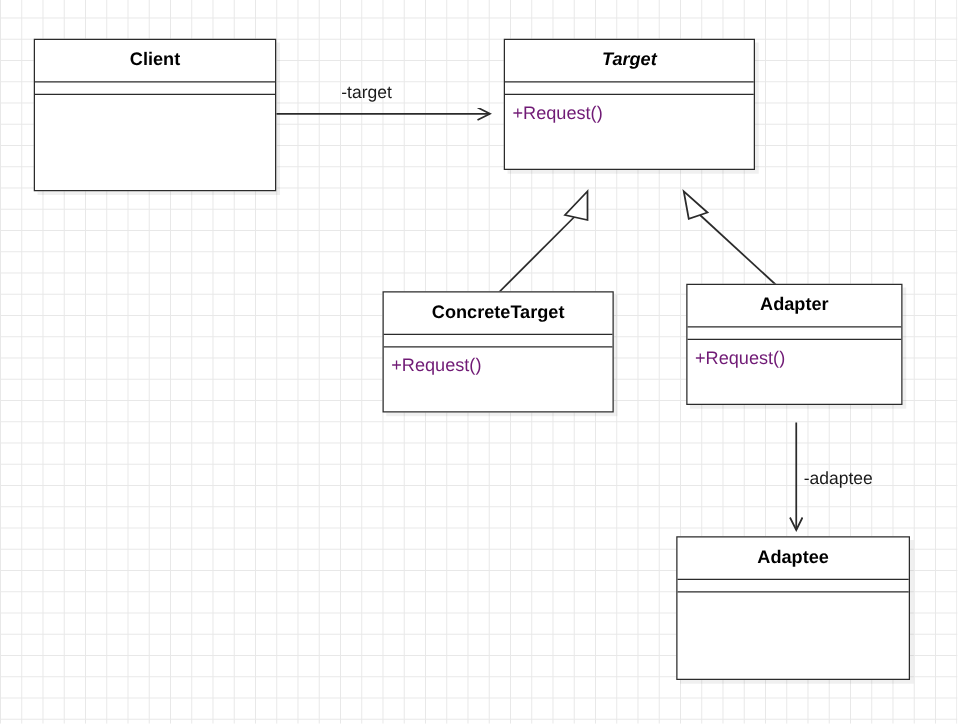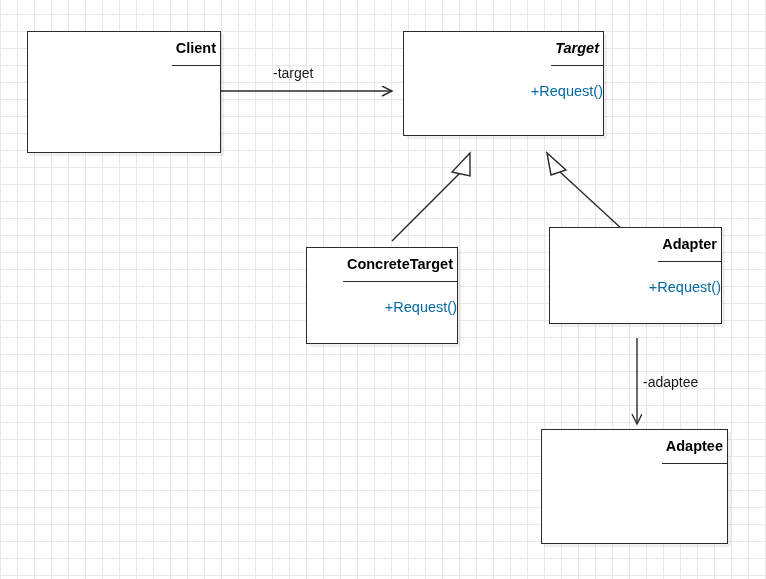--- a/index.html
+++ b/index.html
@@ -30,21 +30,20 @@
     pointer-events: none;
   }
   .uml-class {
     position: absolute;
     background: #ffffff;
     border: 1.6px solid #2b2b2b;
     box-sizing: border-box;
     box-shadow: 3px 3px 0 rgba(0,0,0,0.06);
     display: flex;
     flex-direction: column;
-    align-items: flex-end;
   }
   .uml-name {
     flex: 0 0 auto;
     text-align: center;
     font-size: 14.5px;
     font-weight: bold;
     color: #000000;
     border-bottom: 1.6px solid #2b2b2b;
     line-height: 1;
     padding: 9px 4px 9px 4px;
@@ -55,21 +54,21 @@
   }
   .uml-attrs {
     flex: 0 0 auto;
     height: 10px;
     border-bottom: 1.6px solid #2b2b2b;
     box-sizing: border-box;
   }
   .uml-ops {
     flex: 1 1 auto;
     font-size: 14.5px;
-    color: #0369a1;
+    color: #701a75;
     padding: 6px 0 0 6px;
     box-sizing: border-box;
     line-height: 1.35;
   }
   .op-item { white-space: nowrap; }
 
   .edge-label {
     position: absolute;
     font-size: 14px;
     color: #1a1a1a;
@@ -115,21 +114,21 @@
   </div>
 
   <div class="uml-class" style="left:403px; top:31px; width:201px; height:105px;">
     <div class="uml-name abstract">Target</div>
     <div class="uml-attrs"></div>
     <div class="uml-ops">
       <div class="op-item">+Request()</div>
     </div>
   </div>
 
-  <div class="uml-class" style="left:306px; top:247px; width:152px; height:97px;padding-left:31px;">
+  <div class="uml-class" style="left:306px; top:233px; width:185px; height:97px;">
     <div class="uml-name">ConcreteTarget</div>
     <div class="uml-attrs"></div>
     <div class="uml-ops">
       <div class="op-item">+Request()</div>
     </div>
   </div>
 
   <div class="uml-class" style="left:549px; top:227px; width:173px; height:97px;">
     <div class="uml-name">Adapter</div>
     <div class="uml-attrs"></div>

